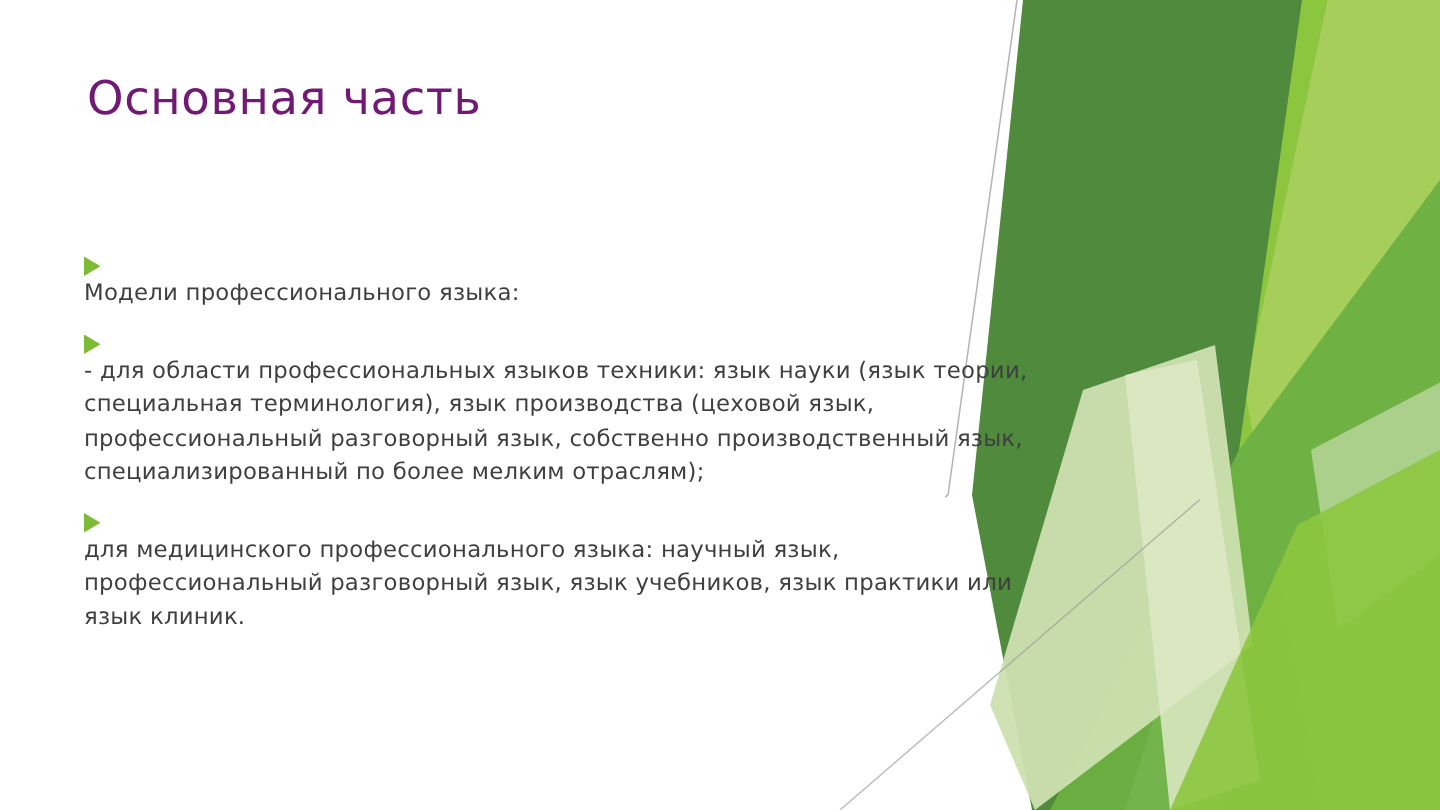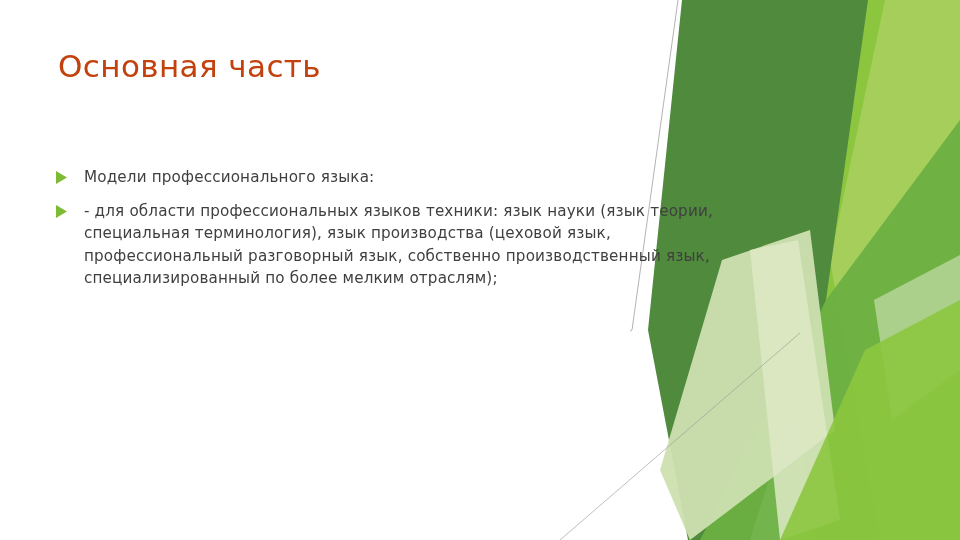--- a/index.html
+++ b/index.html
@@ -35,36 +35,37 @@
   
   #title {
     position: absolute;
     left: 58px;
     top: 46px;
     width: 640px;
     font-size: 31px;
     line-height: 40px;
     font-weight: 400;
     letter-spacing: 0.4px;
-    color: #c2410c;
+    color: #701a75;
     white-space: nowrap;
   }
 
   
   #body {
     position: absolute;
     left: 56px;
     top: 166px;
     width: 660px;
   }
   .bullet-row {
     position: relative;
     display: flex;
     align-items: flex-start;
     margin-bottom: 11px;
+    flex-direction: column;
   }
   .bullet-row:last-child { margin-bottom: 0; }
 
   .marker {
     flex: 0 0 auto;
     width: 28px;
     padding-top: 5px;
     line-height: 0;
   }
   .marker svg {
@@ -132,15 +133,23 @@
     <div class="bullet-row">
       <span class="marker">
         <svg viewBox="0 0 11 13" aria-hidden="true">
           <polygon points="0,0 11,6.5 0,13" fill="#7DBB34"></polygon>
         </svg>
       </span>
       <span class="bullet-text">- для области профессиональных языков техники: язык науки (язык теории, специальная терминология), язык производства (цеховой язык, профессиональный разговорный язык, собственно производственный язык, специализированный по более мелким отраслям);</span>
     </div>
 
 
+    <div class="bullet-row">
+      <span class="marker">
+        <svg viewBox="0 0 11 13" aria-hidden="true">
+          <polygon points="0,0 11,6.5 0,13" fill="#7DBB34"></polygon>
+        </svg>
+      </span>
+      <span class="bullet-text">для медицинского профессионального языка: научный язык, профессиональный разговорный язык, язык учебников, язык практики или язык клиник.</span>
+    </div>
 
   </div>
 </div>
 
 </body></html>

